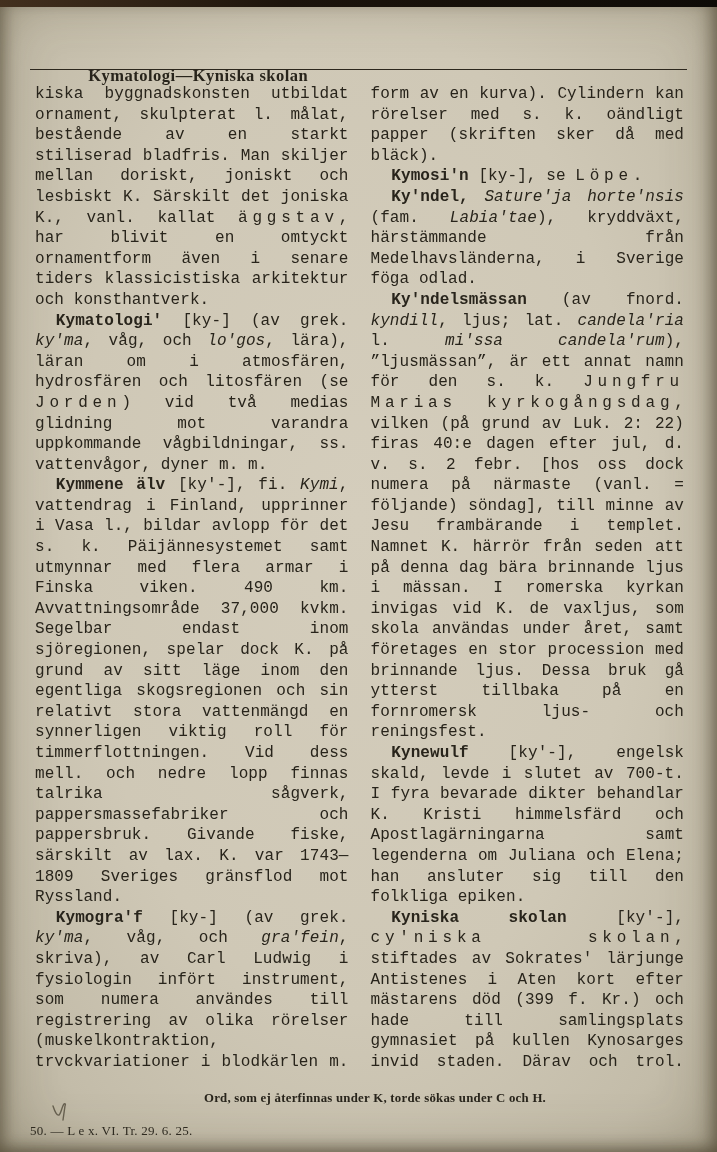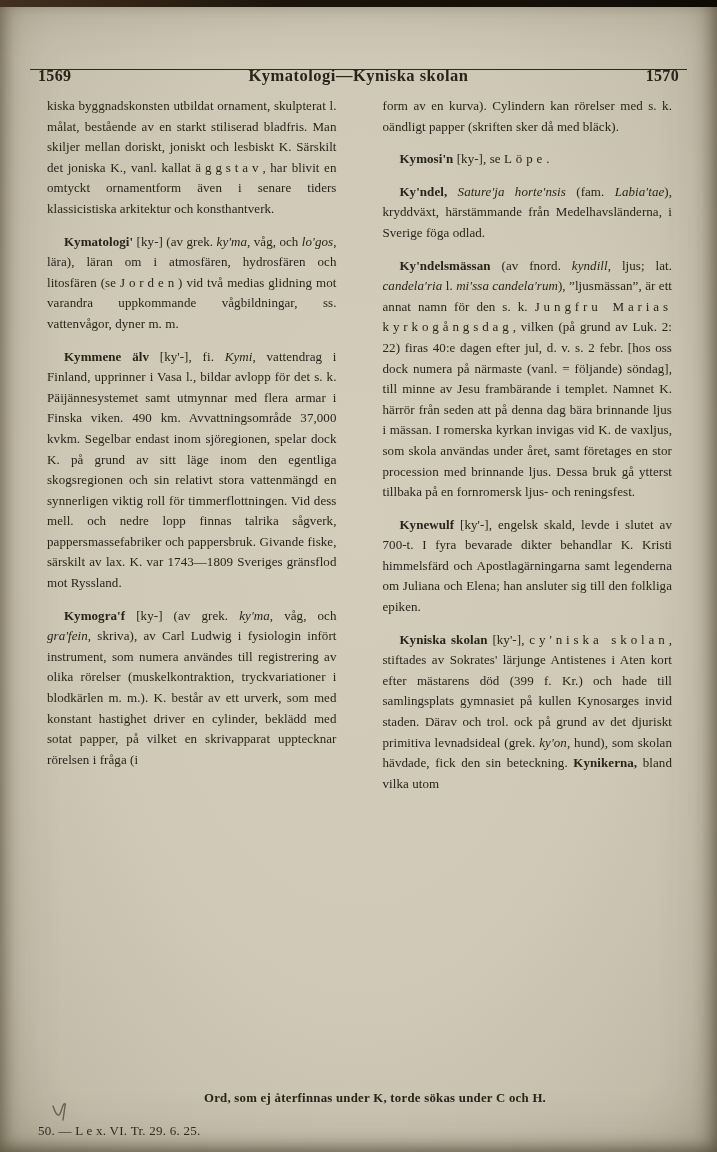--- a/index.html
+++ b/index.html
@@ -37,53 +37,52 @@
   .header-rule{
     position:absolute;top:69px;left:30px;right:30px;height:0;
     border-top:1.6px solid #2c271d;
   }
   .columns{
     position:absolute;top:84px;left:35px;right:33px;bottom:86px;
     display:flex;gap:22px;overflow:hidden;
   }
   .col{flex:1 1 0;min-width:0;}
   .col p{
-    margin:12px;
-    font-size:13px;line-height:20.6px;
+    margin:0;
+    font-size:16px;line-height:20.6px;
     text-align:justify;
     letter-spacing:.005em;
+    font-family:Liberation Mono, monospace;
   }
   .col p.indent{text-indent:1.3em;}
   .seg-b{font-weight:bold;}
   .seg-i{font-style:italic;}
   .seg-s{letter-spacing:.30em;}
   .footnote{
     position:absolute;left:0;right:0;bottom:46px;
     text-align:center;font-weight:bold;font-size:12.8px;letter-spacing:.02em;padding-left:33px;
   }
   .imprint{
-    position:absolute;left:38px;bottom:13px;
+    position:absolute;left:30px;bottom:13px;
     font-size:13px;letter-spacing:.02em;color:#2e2a20;
   }
   .hand-mark{
     position:absolute;left:50px;bottom:30px;width:22px;height:20px;
     opacity:.75;
   }
 </style>
 </head>
 <body>
 
 <div class="page">
 
   <div class="scan-top"></div>
 
   <header class="running-header">
-    <span class="pn-left">1569</span>
     <span class="title">Kymatologi—Kyniska skolan</span>
-    <span class="pn-right">1570</span>
   </header>
 
   <div class="header-rule"></div>
 
   <main class="columns">
     <div class="col" id="col-left">
         <p class="">kiska byggnadskonsten utbildat ornament, skulpterat l. målat, bestående av en starkt stiliserad bladfris. Man skiljer mellan doriskt, joniskt och lesbiskt K. Särskilt det joniska K., vanl. kallat <span class="seg-s">äggstav</span>, har blivit en omtyckt ornamentform även i senare tiders klassicistiska arkitektur och konsthantverk.</p>
         <p class="indent"><span class="seg-b">Kymatologi'</span> [ky-] (av grek. <span class="seg-i">ky'ma</span>, våg, och <span class="seg-i">lo'gos</span>, lära), läran om i atmosfären, hydrosfären och litosfären (se <span class="seg-s">Jorden</span>) vid två medias glidning mot varandra uppkommande vågbildningar, ss. vattenvågor, dyner m. m.</p>
         <p class="indent"><span class="seg-b">Kymmene älv</span> [ky'-], fi. <span class="seg-i">Kymi</span>, vattendrag i Finland, upprinner i Vasa l., bildar avlopp för det s. k. Päijännesystemet samt utmynnar med flera armar i Finska viken. 490 km. Avvattningsområde 37,000 kvkm. Segelbar endast inom sjöregionen, spelar dock K. på grund av sitt läge inom den egentliga skogsregionen och sin relativt stora vattenmängd en synnerligen viktig roll för timmerflottningen. Vid dess mell. och nedre lopp finnas talrika sågverk, pappersmassefabriker och pappersbruk. Givande fiske, särskilt av lax. K. var 1743—1809 Sveriges gränsflod mot Ryssland.</p>
         <p class="indent"><span class="seg-b">Kymogra'f</span> [ky-] (av grek. <span class="seg-i">ky'ma</span>, våg, och <span class="seg-i">gra'fein</span>, skriva), av Carl Ludwig i fysiologin infört instrument, som numera användes till registrering av olika rörelser (muskelkontraktion, tryckvariationer i blodkärlen m. m.). K. består av ett urverk, som med konstant hastighet driver en cylinder, beklädd med sotat papper, på vilket en skrivapparat upptecknar rörelsen i fråga (i</p>

